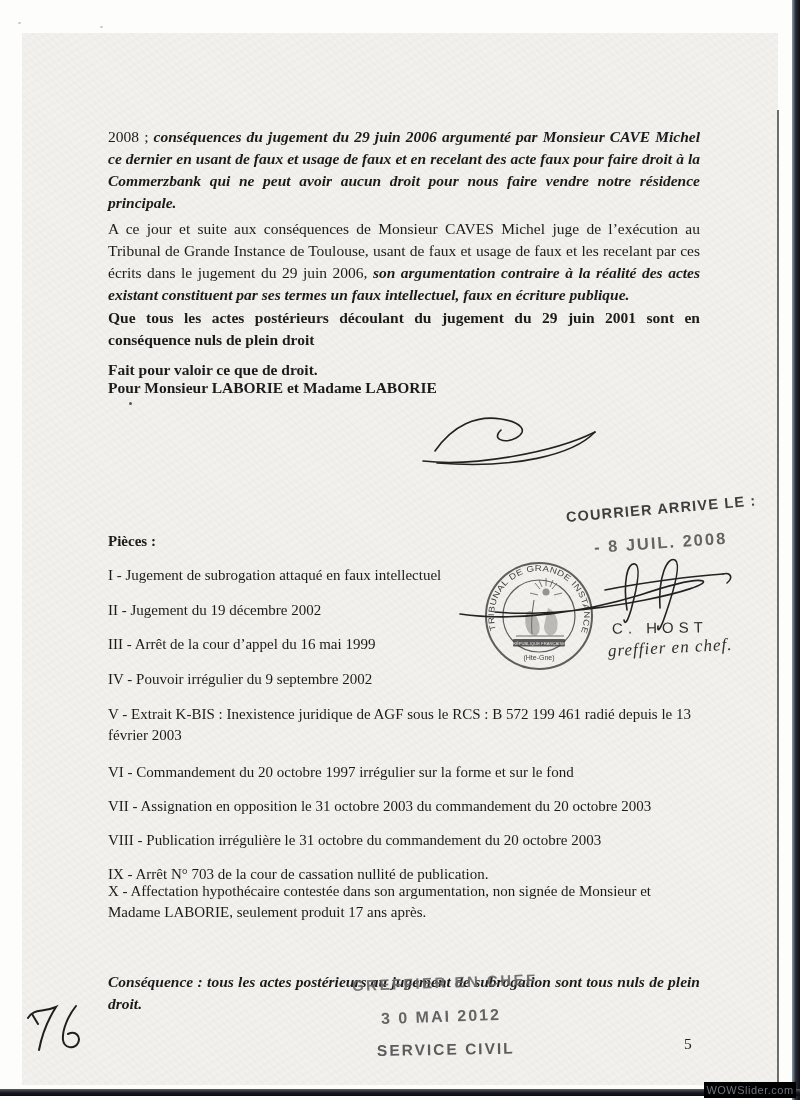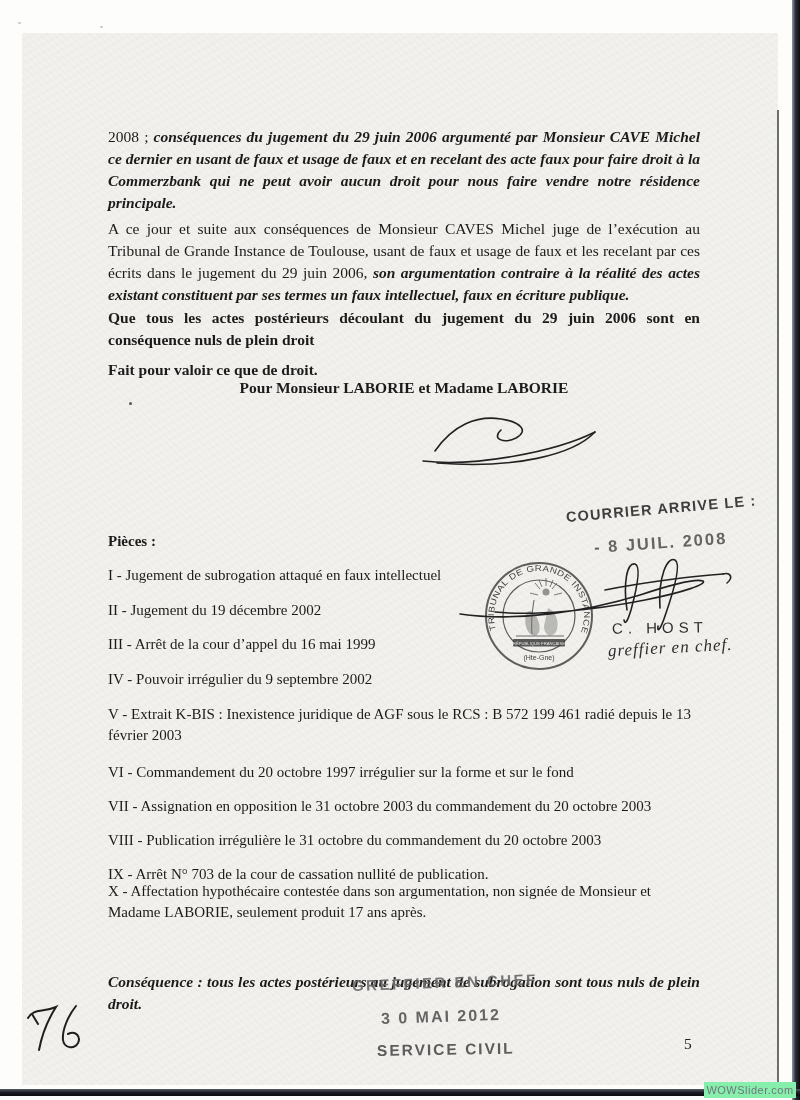--- a/index.html
+++ b/index.html
@@ -22,32 +22,32 @@
   .frame-right{
     position:absolute;right:0;top:0;width:8px;height:1100px;
     background:linear-gradient(to right,#8d99a8,#2a2d36 45%,#0e0e14);
   }
   .frame-bottom{
     position:absolute;left:0;top:1089px;width:800px;height:7px;
     background:linear-gradient(to bottom,#575b63,#17171d 55%,#0b0b10);
   }
   .watermark{
     position:absolute;left:704px;top:1082px;width:92px;height:16px;
-    background:#86efac;color:#70757d;
+    background:#000000;color:#70757d;
     font-family:"Liberation Sans", sans-serif;font-size:11px;line-height:16px;
     text-align:center;letter-spacing:.5px;z-index:5;
   }
   
   .tx{
     position:absolute;left:108px;width:592px;
     font-size:15.5px;line-height:22px;color:#1b1b1b;text-align:justify;
   }
   .bi{font-weight:700;font-style:italic;}
   .b{font-weight:700;}
-  .right{text-align:center;}
+  .right{text-align:left;}
   .item{position:absolute;left:108px;width:600px;font-size:15px;line-height:21px;color:#1b1b1b;}
   .heading-underline{text-underline-offset:3px;}
   
   .stamp{
     position:absolute;font-family:"Liberation Sans", sans-serif;white-space:nowrap;
     transform-origin:left center;
   }
   .stamp-courrier{left:566px;top:509px;font-size:14.5px;font-weight:600;letter-spacing:1.2px;color:#3e3e3e;transform:rotate(-5deg);}
   .stamp-date1{left:594px;top:538px;font-size:16.5px;font-weight:700;letter-spacing:2px;color:#4c4c4c;opacity:.85;transform:rotate(-4deg);}
   .stamp-greffier{left:352px;top:977px;font-size:15px;font-weight:600;letter-spacing:2.5px;color:#6b6b6b;opacity:.92;transform:rotate(-2deg);}
@@ -71,21 +71,21 @@
 <body>
 
 <div class="sheet"></div>
 <div class="speck" style="left:18px;top:22px"></div>
 <div class="speck" style="left:100px;top:26px"></div>
 
 <p class="tx" style="top:110px"><span>2008 ; </span><span class="bi">conséquences du jugement du 29 juin 2006 argumenté par Monsieur CAVE Michel ce dernier en usant de faux et usage de faux et en recelant des acte faux pour faire droit à la Commerzbank qui ne peut avoir aucun droit pour nous faire vendre notre résidence principale.</span></p>
 
 <p class="tx" style="top:202px"><span>A ce jour et suite aux conséquences de Monsieur CAVES Michel juge de l’exécution au Tribunal de Grande Instance de Toulouse, usant de faux et usage de faux et les recelant par ces écrits dans le jugement du 29 juin 2006, </span><span class="bi">son argumentation contraire à la réalité des actes existant constituent par ses termes un faux intellectuel, faux en écriture publique.</span></p>
 
-<p class="tx b" style="top:291px">Que tous les actes postérieurs découlant du jugement du 29 juin 2006 sont en conséquence nuls de plein droit</p>
+<p class="tx b" style="top:291px">Que tous les actes postérieurs découlant du jugement du 29 juin 2001 sont en conséquence nuls de plein droit</p>
 
 <p class="tx b" style="top:343px">Fait pour valoir ce que de droit.</p>
 
 <p class="tx b right" style="top:361px">Pour Monsieur LABORIE et Madame LABORIE</p>
 
 <div class="ink-dot"></div>
 
 <svg width="195" height="70" style="left:415px;top:405px" viewBox="0 0 195 70">
   <g fill="none" stroke="#222" stroke-width="1.6" stroke-linecap="round">
     <path d="M20,46 C38,20 62,10 86,14 C106,17 114,26 101,33 C89,39 76,34 86,25"></path>

